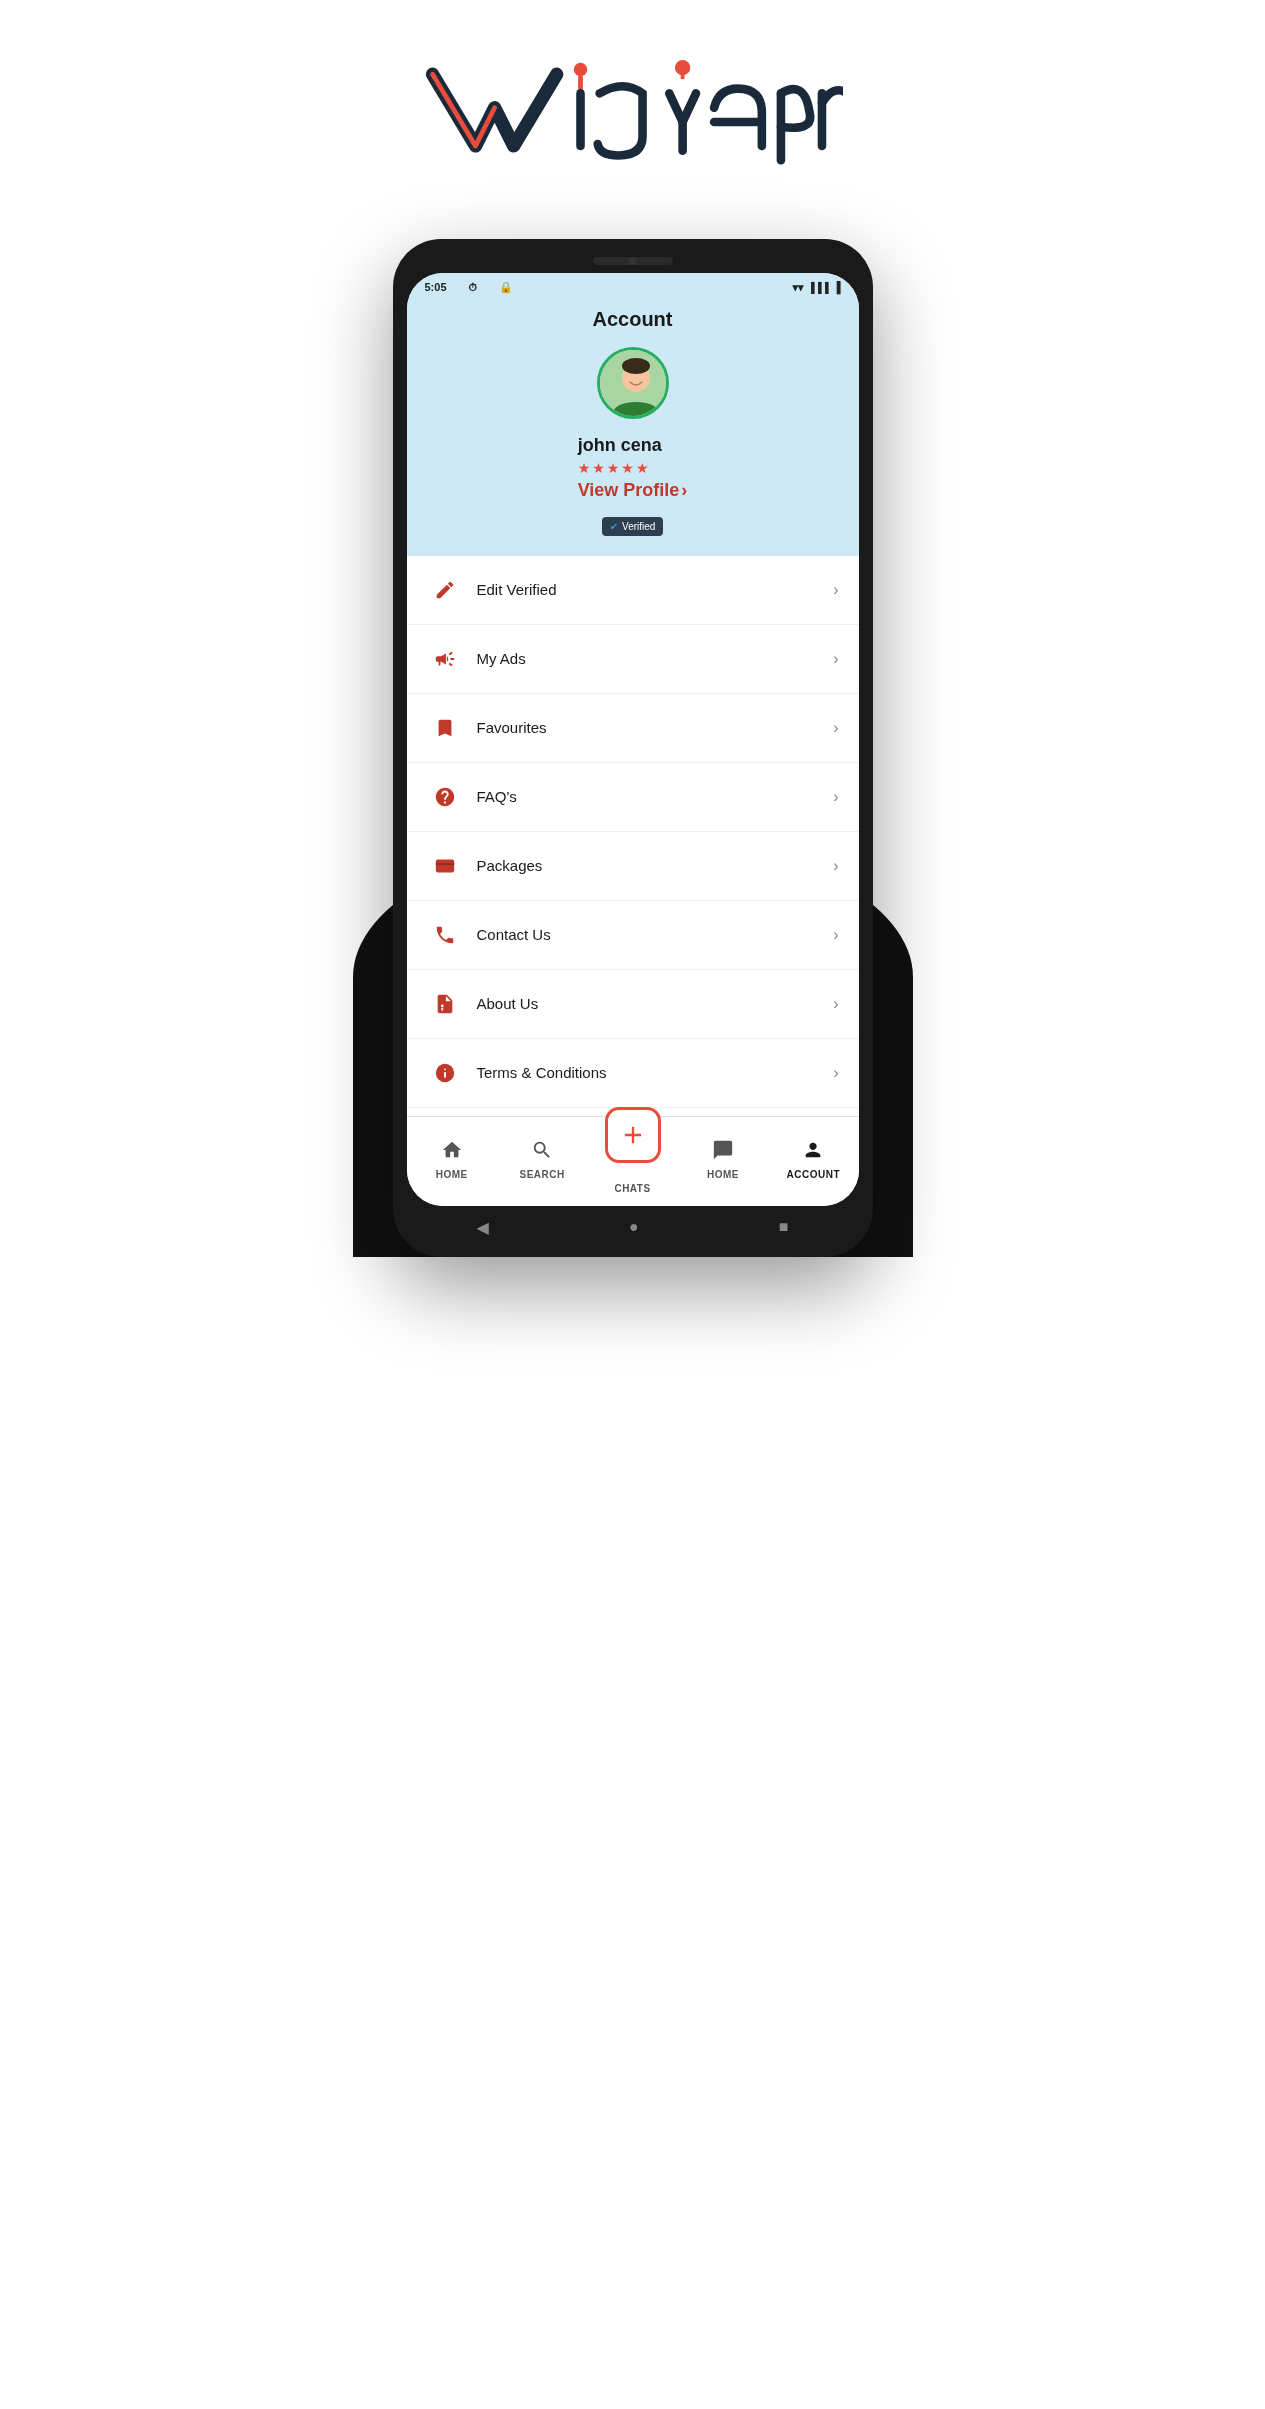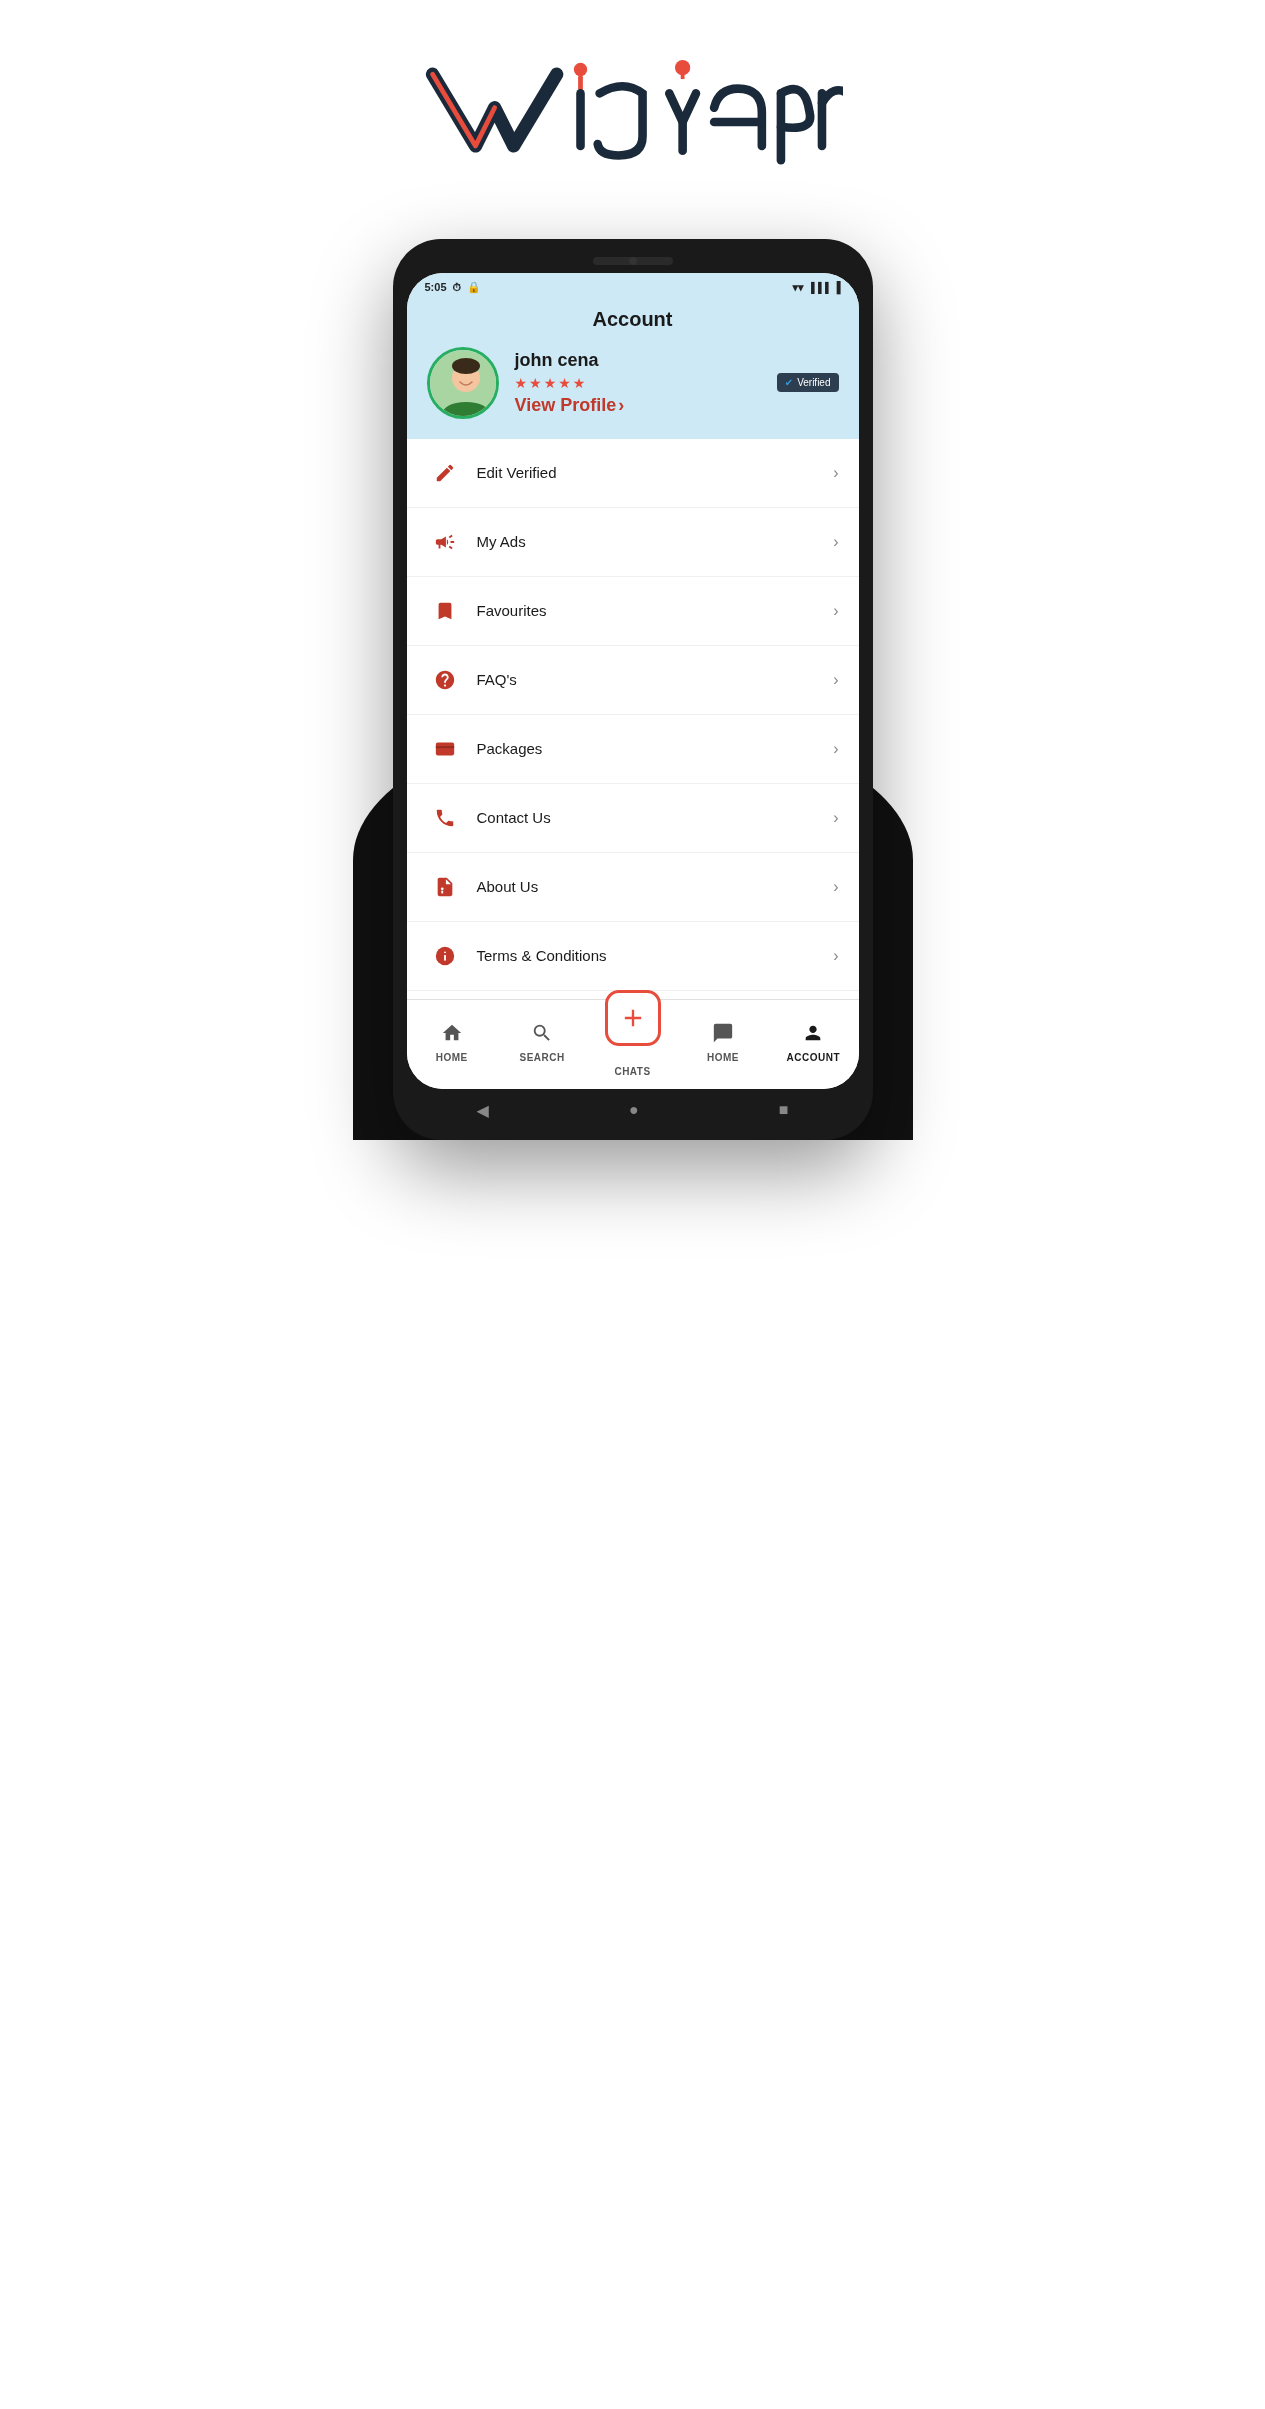--- a/index.html
+++ b/index.html
@@ -56,39 +56,40 @@
     .status-bar {
       background: #cce9f5;
       display: flex;
       justify-content: space-between;
       align-items: center;
       padding: 8px 18px 4px;
       font-size: 11px;
       font-weight: bold;
       color: #222;
     }
-    .status-left { display: flex; align-items: center; gap: 6px; }
+    .status-left { display: flex; align-items: center; gap: 22px; }
     .status-right { display: flex; align-items: center; gap: 4px; }
 
     
     .account-header {
       background: #cce9f5;
       padding: 10px 20px 20px;
     }
     .account-title {
       text-align: center;
       font-size: 20px;
       font-weight: bold;
       color: #1a1a1a;
       margin-bottom: 16px;
     }
     .profile-section {
       display: flex;
       align-items: center;
       gap: 16px;
+      flex-direction: column;
     }
     .avatar-wrap {
       width: 72px;
       height: 72px;
       border-radius: 50%;
       overflow: hidden;
       border: 3px solid #27ae60;
       flex-shrink: 0;
     }
     .profile-info { flex: 1; }

